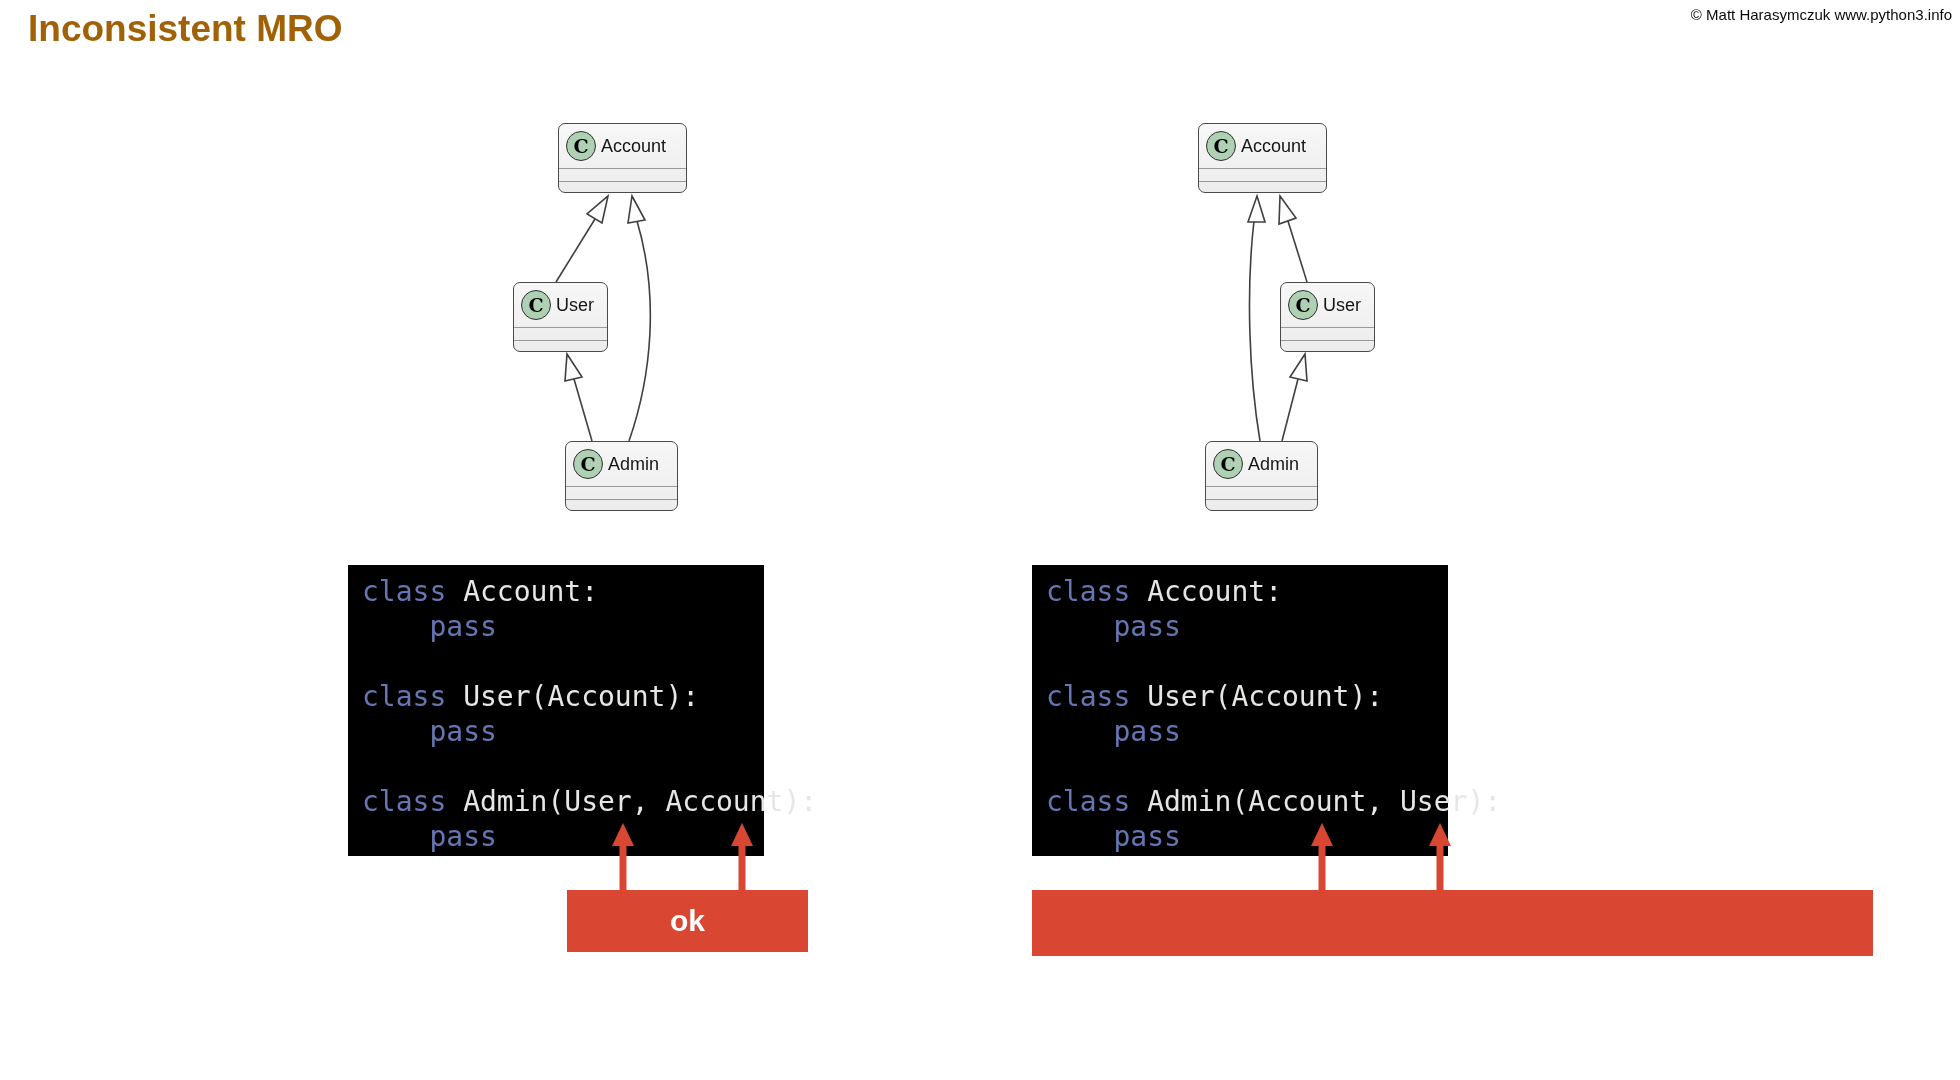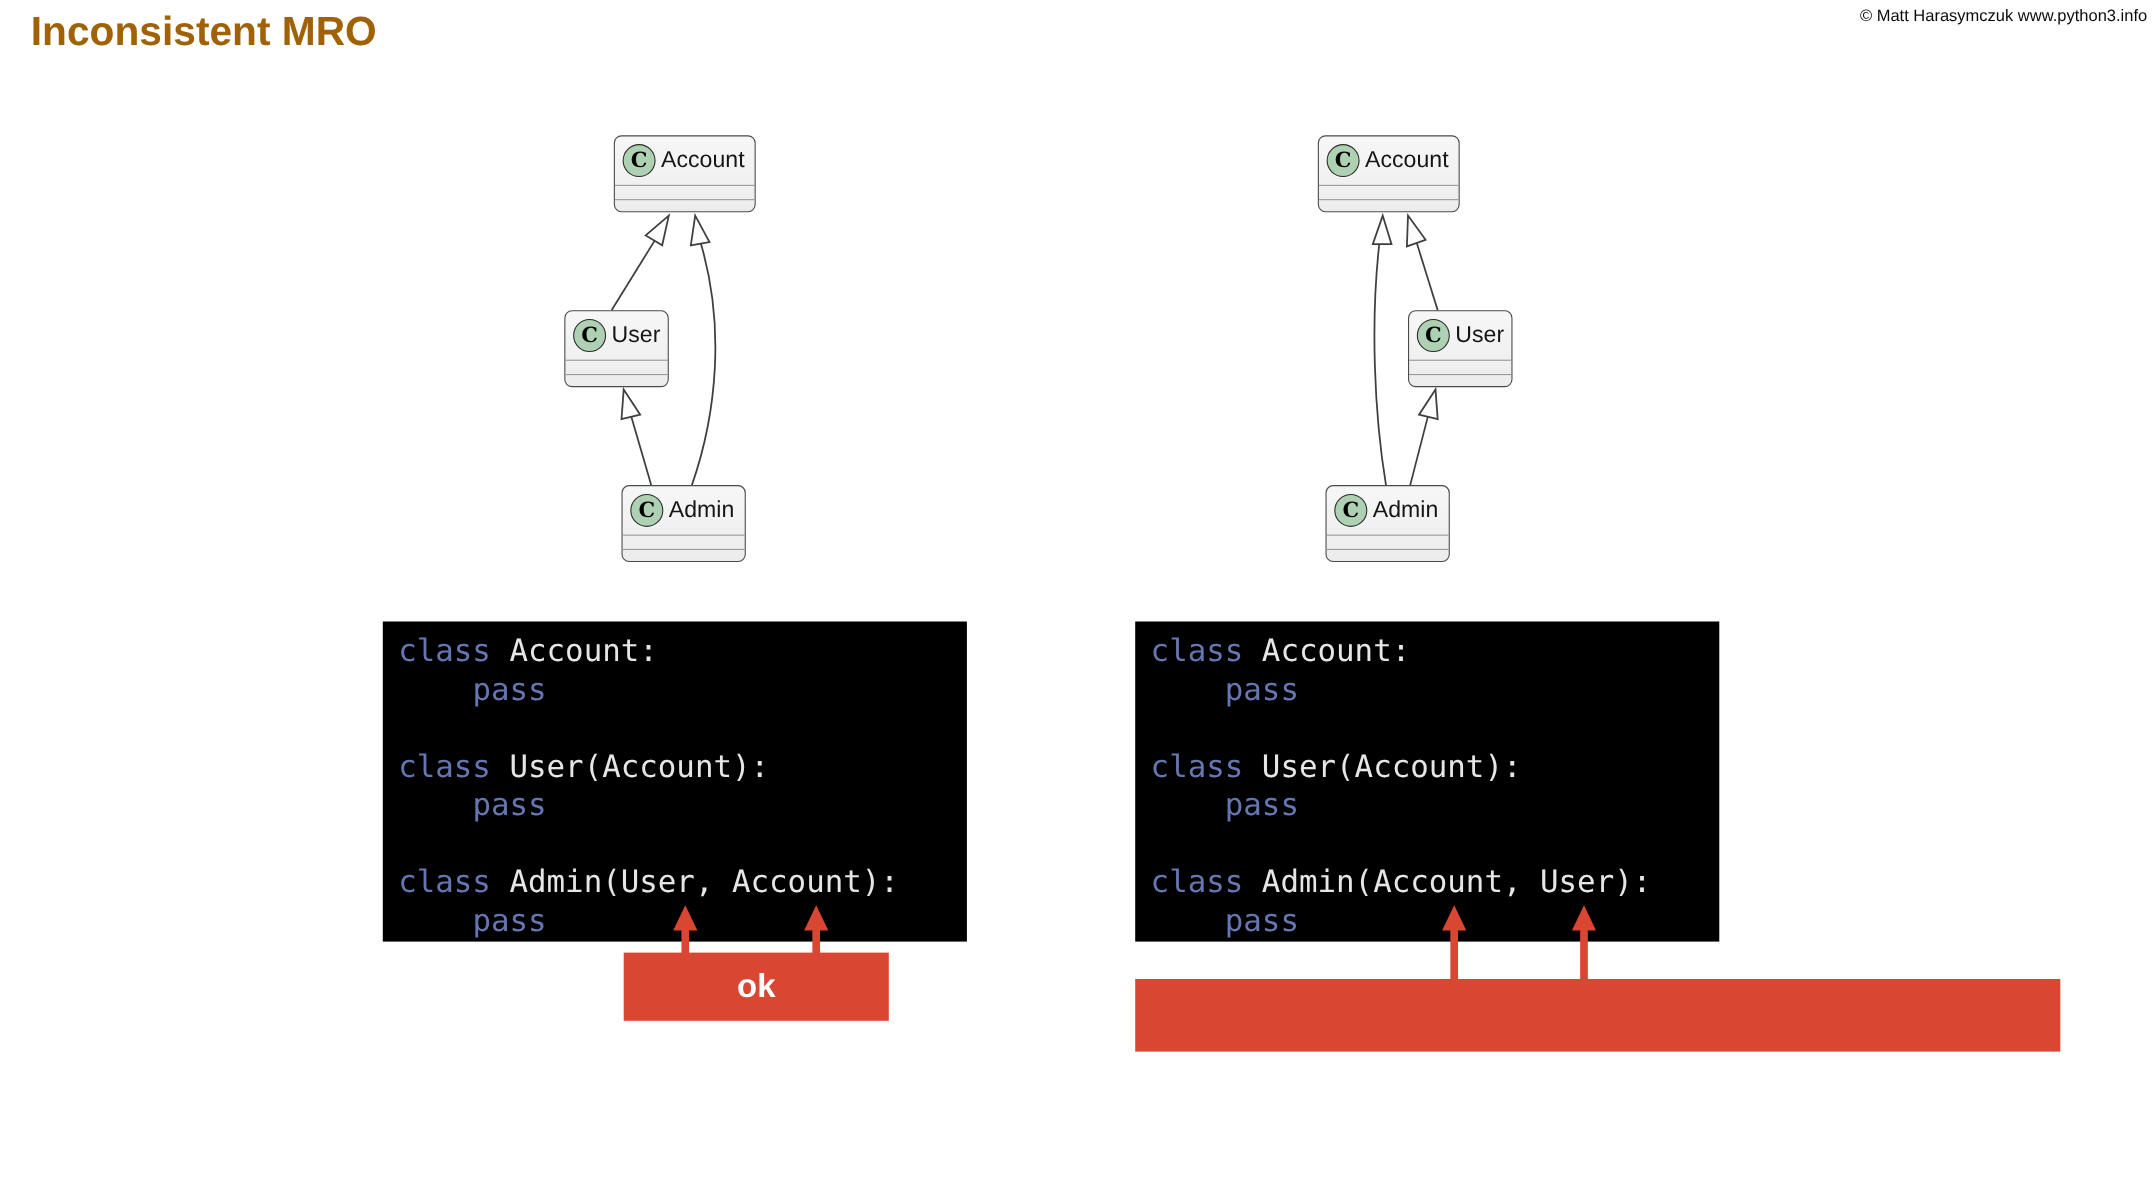--- a/index.html
+++ b/index.html
@@ -21,44 +21,44 @@
   .uml-class{
     box-sizing:border-box;height:70px;background:linear-gradient(180deg,#f7f7f7,#ececec);
     border:1.6px solid var(--class-border,#4a4a4a);border-radius:7px;z-index:2;
   }
   .uml-title{height:44px;display:flex;align-items:center;padding-left:7px;}
   .uml-circle{
     width:28px;height:28px;border-radius:50%;background:var(--circle,#add1b2);
     border:1.8px solid #2e2e2e;display:flex;align-items:center;justify-content:center;
     font-family:"DejaVu Serif",serif;font-weight:bold;font-size:19px;color:#000;flex:0 0 auto;
   }
-  .uml-name{font-size:21px;color:#161616;margin-left:5px;white-space:nowrap;}
+  .uml-name{font-size:18px;color:#161616;margin-left:5px;white-space:nowrap;}
   .uml-strip{height:12px;border-top:1px solid var(--sep,#999999);}
 
   
   svg.edges{left:0;top:0;z-index:1;}
   svg.pointers{left:0;top:0;z-index:3;pointer-events:none;}
   .edge{stroke:var(--edge,#3f3f3f);stroke-width:1.6;fill:none;}
   .tri{fill:#fdfdfd;stroke:var(--edge,#3f3f3f);stroke-width:1.6;}
   .ptr{fill:var(--red,#d94732);}
   .ptr-shaft{stroke:var(--red,#d94732);stroke-width:7;}
 
   
   .code-block{
-    box-sizing:border-box;width:531px;height:291px;background:var(--code-bg,#000);
+    box-sizing:border-box;width:416px;height:291px;background:var(--code-bg,#000);
     padding:9px 0 0 14px;z-index:2;
     font-family:"DejaVu Sans Mono",monospace;font-size:28px;line-height:35px;white-space:pre;
   }
   .code-line{height:35px;}
   .kw{color:var(--kw,#6676b2);}
   .pl{color:var(--plain,#e6e6e4);}
 
   
   .ok-box{
-    left:567px;top:866px;width:241px;height:62px;background:var(--red,#d94732);z-index:2;
+    left:567px;top:890px;width:241px;height:62px;background:var(--red,#d94732);z-index:2;
     display:flex;align-items:center;justify-content:center;
     color:#fff;font-size:30px;font-weight:bold;
   }
   .error-box{
     left:1032px;top:890px;width:841px;height:66px;background:var(--red,#d94732);z-index:2;
     box-sizing:border-box;padding:3px 0 0 9px;
     color:#fff;font-family:"DejaVu Sans Mono",monospace;font-size:25px;line-height:30px;white-space:pre;
   }
 </style>
 </head>

